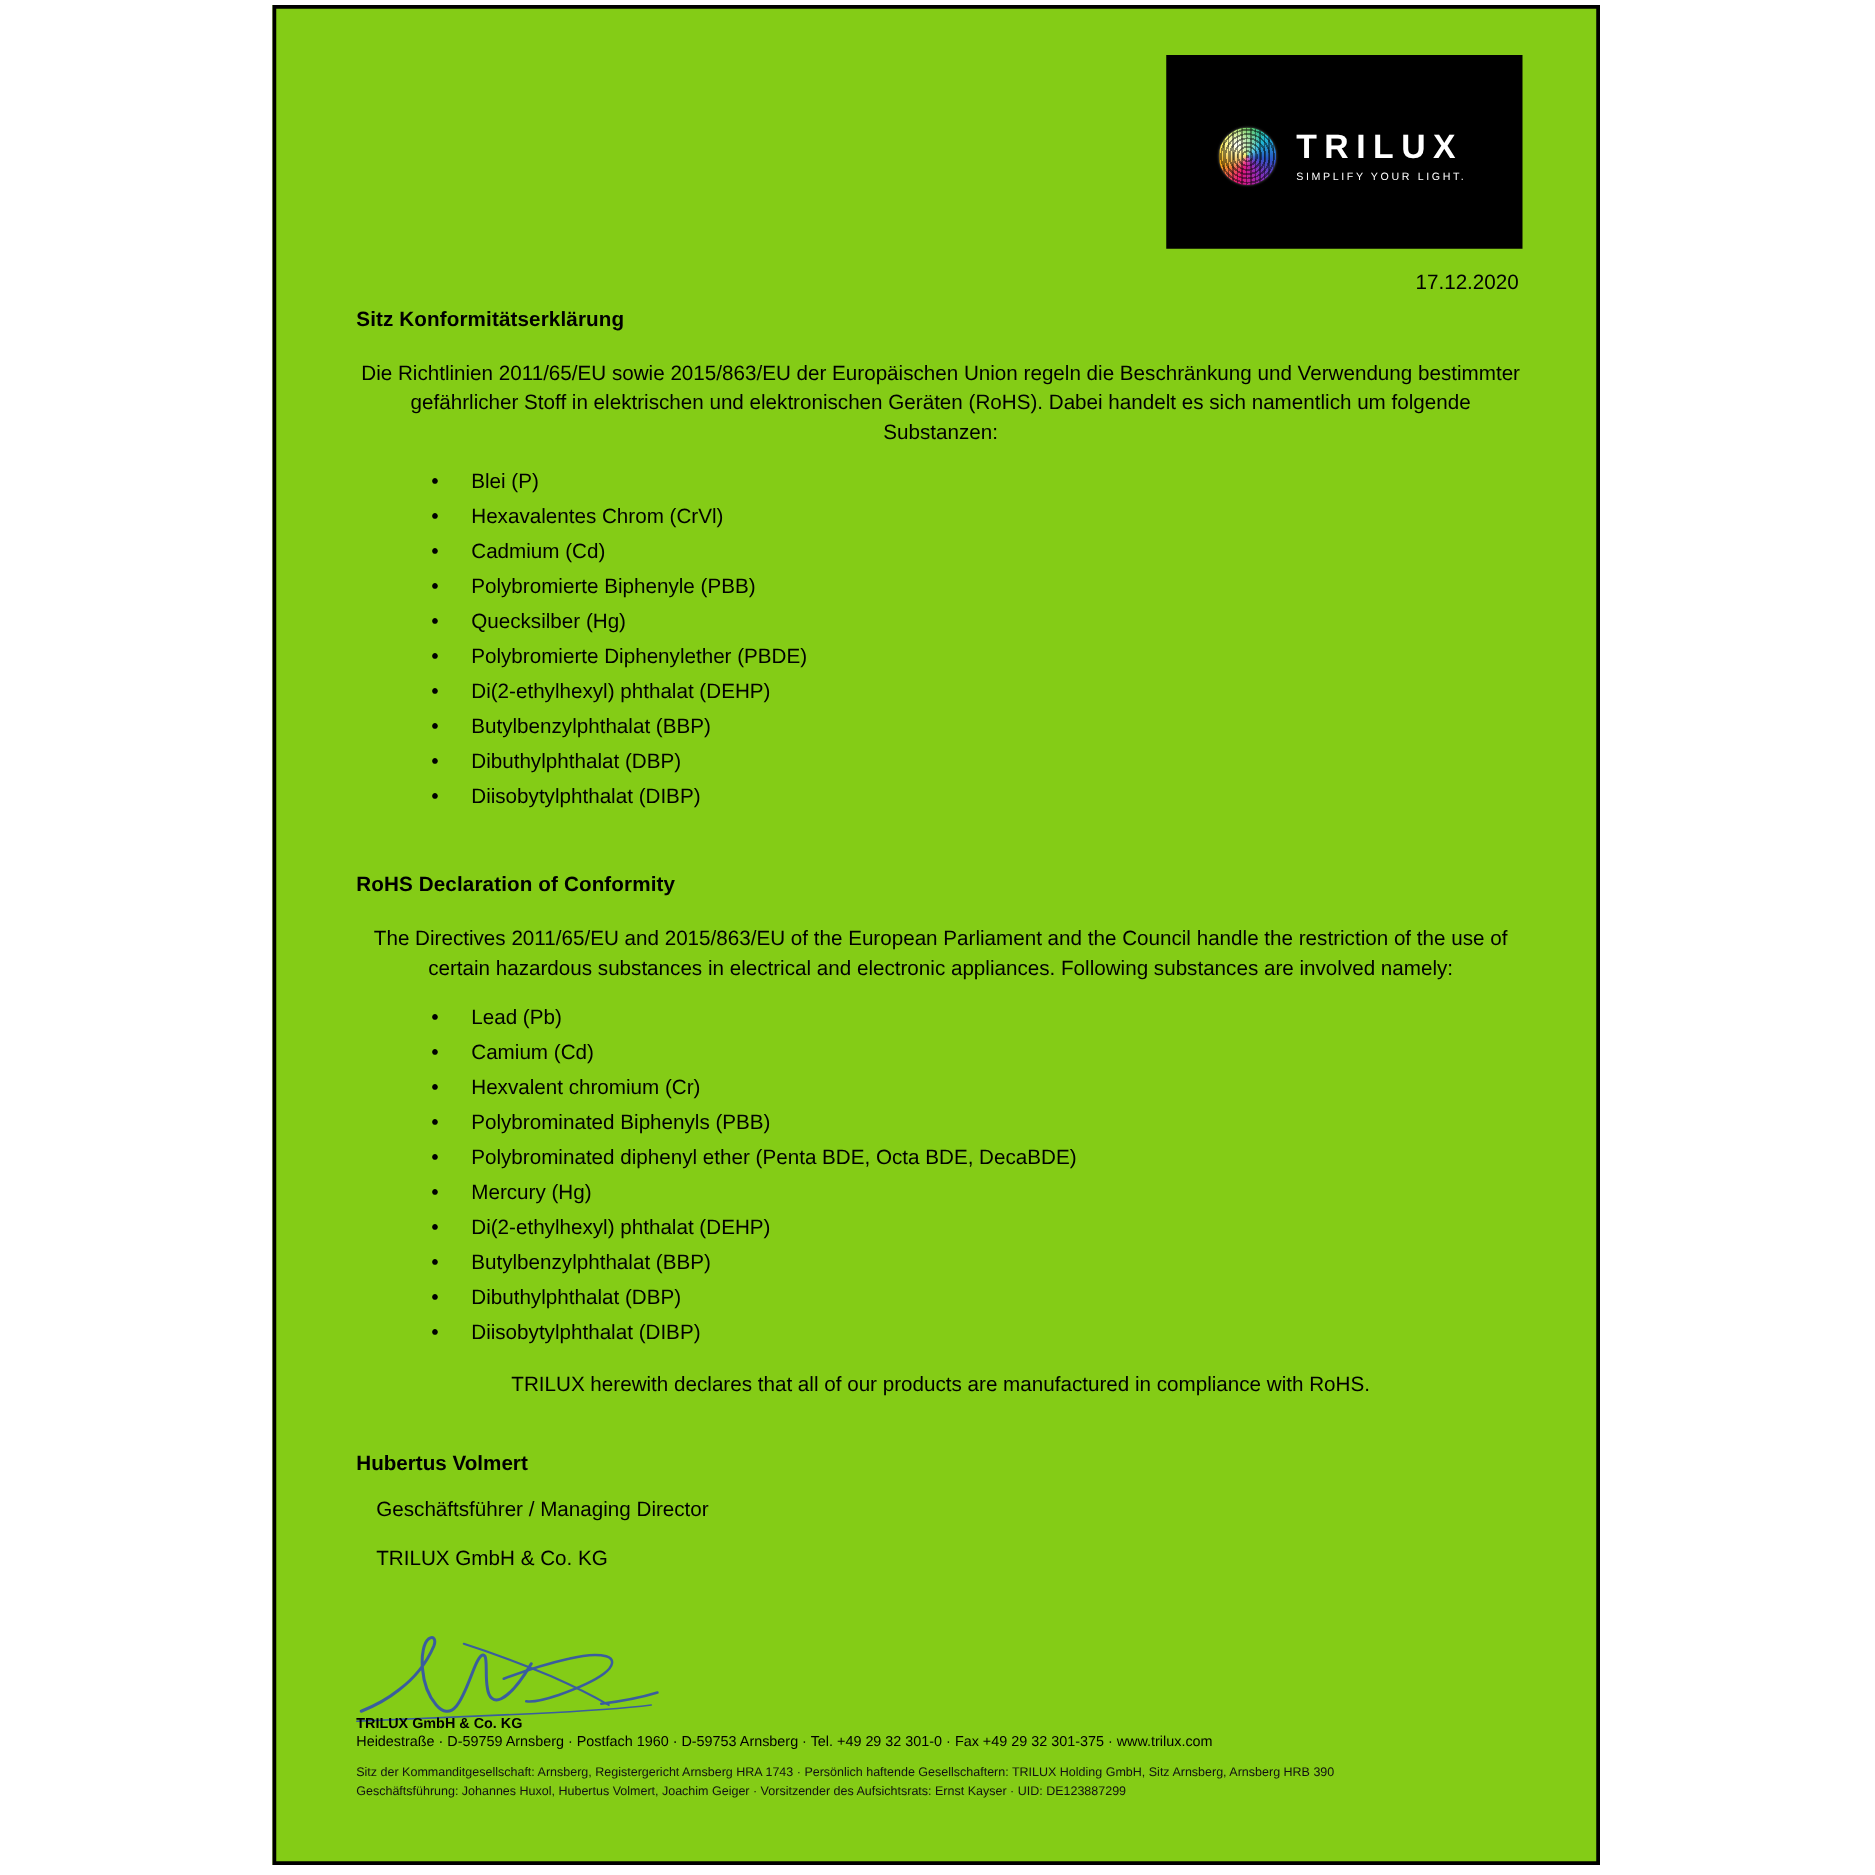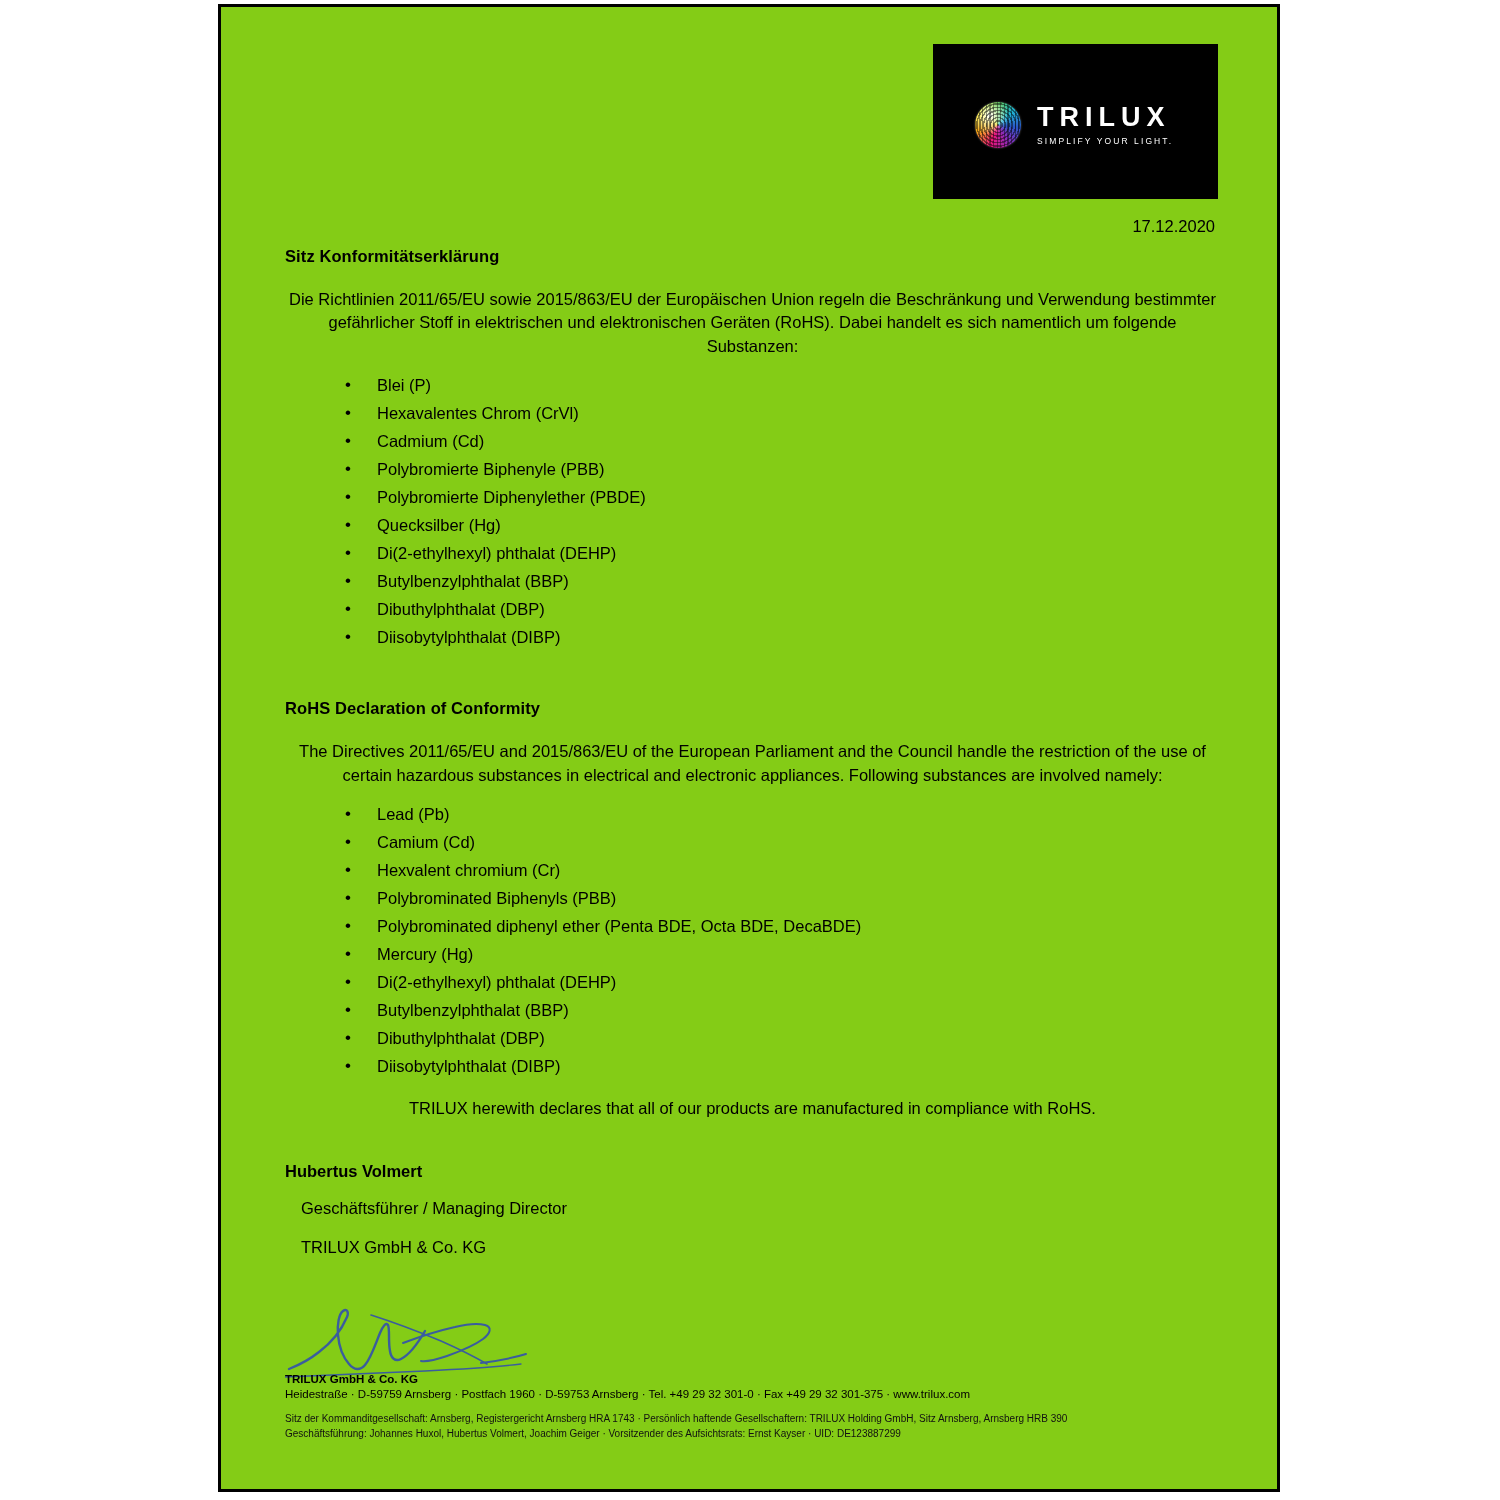--- a/index.html
+++ b/index.html
@@ -200,22 +200,22 @@
 
     <div class="content">
 
       <h2 class="section-title">Sitz Konformitätserklärung</h2>
       <p class="para">Die Richtlinien 2011/65/EU sowie 2015/863/EU der Europäischen Union regeln die Beschränkung und Verwendung bestimmter gefährlicher Stoff in elektrischen und elektronischen Geräten (RoHS). Dabei handelt es sich namentlich um folgende Substanzen:</p>
       <ul class="subs">
         <li>Blei (P)</li>
         <li>Hexavalentes Chrom (CrVl)</li>
         <li>Cadmium (Cd)</li>
         <li>Polybromierte Biphenyle (PBB)</li>
+        <li>Quecksilber (Hg)</li>
         <li>Polybromierte Diphenylether (PBDE)</li>
-        <li>Quecksilber (Hg)</li>
         <li>Di(2-ethylhexyl) phthalat (DEHP)</li>
         <li>Butylbenzylphthalat (BBP)</li>
         <li>Dibuthylphthalat (DBP)</li>
         <li>Diisobytylphthalat (DIBP)</li>
       </ul>
 
       <div class="gap-big"></div>
 
       <h2 class="section-title">RoHS Declaration of Conformity</h2>
       <p class="para">The Directives 2011/65/EU and 2015/863/EU of the European Parliament and the Council handle the restriction of the use of certain hazardous substances in electrical and electronic appliances. Following substances are involved namely:</p>

